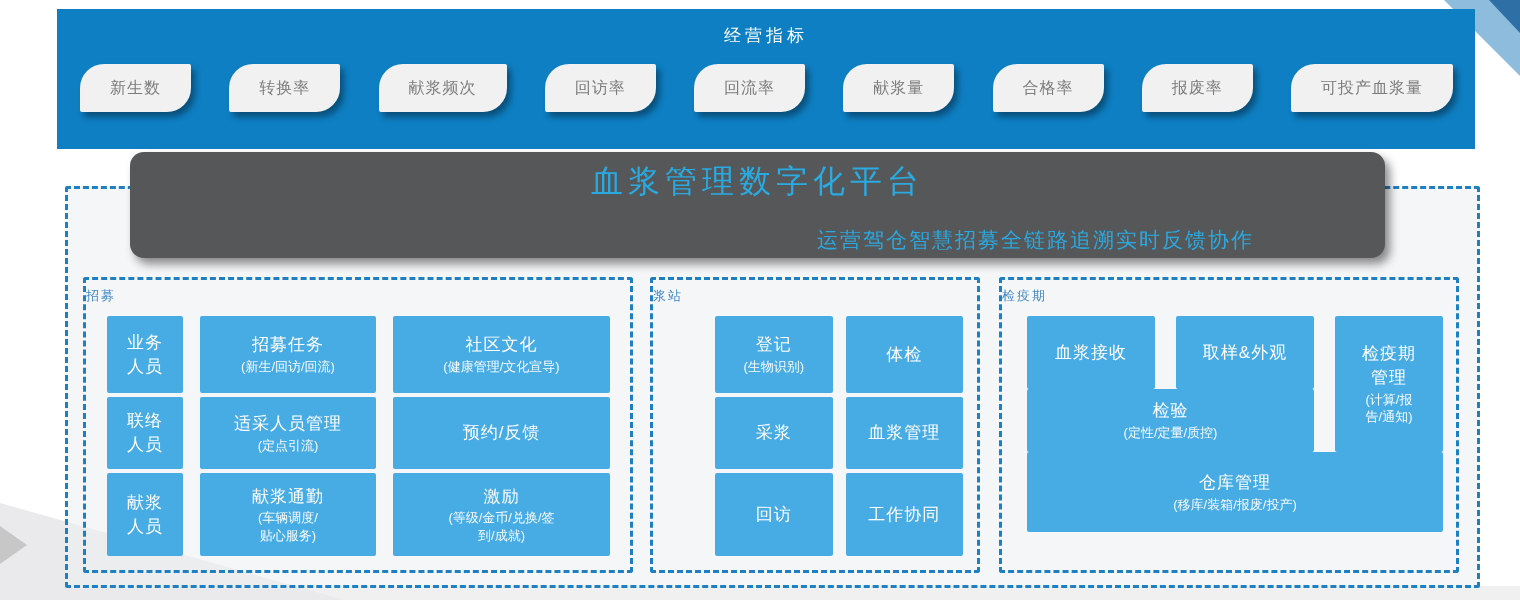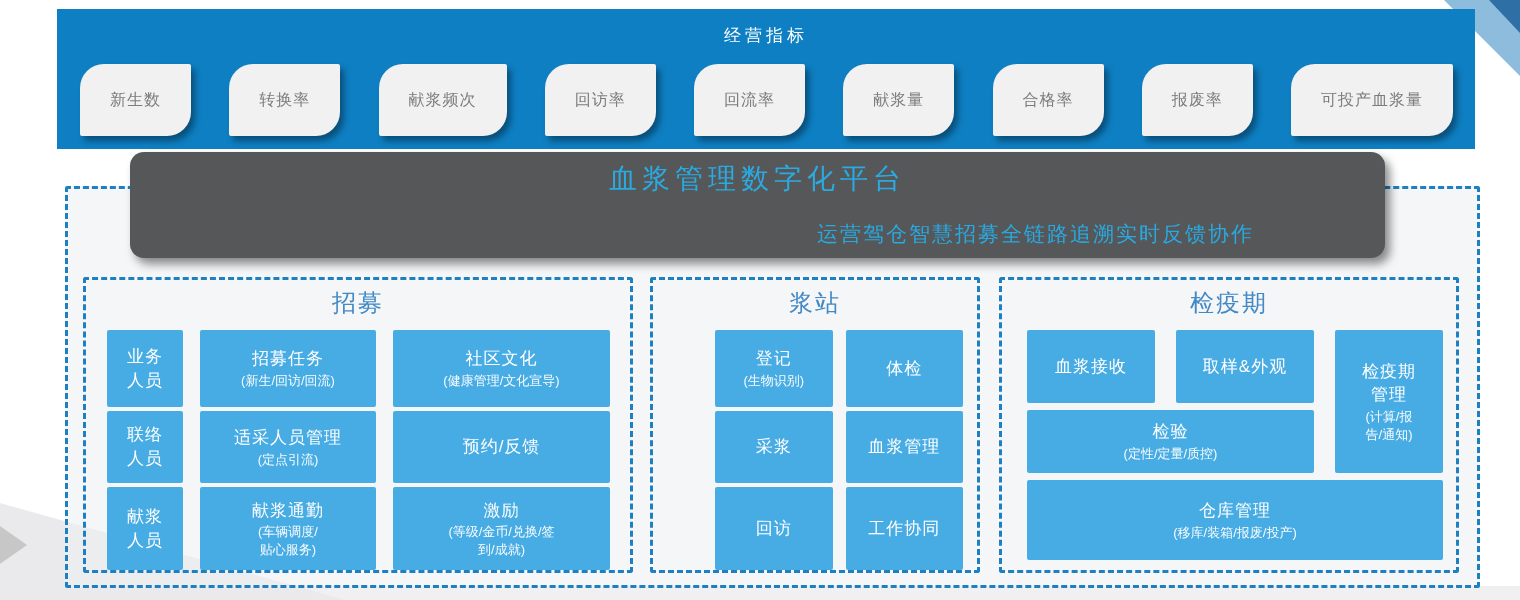--- a/index.html
+++ b/index.html
@@ -26,34 +26,34 @@
   }
   .banner-title{
     margin-top:15px;text-align:center;color:#ffffff;
     font-size:17px;letter-spacing:4px;
   }
   .badge-row{
     display:flex;justify-content:space-between;align-items:flex-start;
     margin-top:17px;padding:0 22px 0 23px;
   }
   .leaf-badge{
-    height:48px;line-height:48px;padding:12px 30px;background:#f1f1f1;
+    height:48px;line-height:48px;padding:0 30px;background:#f1f1f1;
     border-radius:24px 2px 24px 2px;color:#7c7c7c;font-size:16px;
     letter-spacing:1px;white-space:nowrap;
     box-shadow:4px 5px 6px rgba(0,0,0,0.38);
   }
   
   .platform-bar{
     position:absolute;left:130px;top:152px;width:1255px;height:106px;
     background:#565759;border-radius:14px;z-index:3;
     box-shadow:5px 6px 10px rgba(0,0,0,0.45);
   }
   .platform-title{
     margin-top:8px;text-align:center;color:#29abe2;
-    font-size:28px;font-weight:300;letter-spacing:5px;
+    font-size:32px;font-weight:300;letter-spacing:5px;
   }
   .feature-row{
     display:flex;justify-content:flex-end;
     padding:0 131px 0 111px;margin-top:22px;
     color:#29a9e0;font-size:21px;letter-spacing:2px;
   }
   
   .outer-frame{
     position:absolute;left:65px;top:186px;width:1415px;height:402px;
     box-sizing:border-box;border:3px dashed #1e80c2;border-radius:2px;
@@ -61,42 +61,42 @@
   }
   
   .section{
     position:absolute;top:277px;height:296px;box-sizing:border-box;
     border:3px dashed #1e80c2;border-radius:3px;z-index:2;
   }
   .section-recruitment{left:83px;width:550px;}
   .section-station{left:650px;width:330px;}
   .section-quarantine{left:999px;width:460px;}
   .section-title{
-    margin-top:7px;text-align:center;color:#4289c6;
-    font-size:24px;letter-spacing:2px;
+    margin-top:7px;color:#4289c6;
+    font-size:13px;letter-spacing:2px;
   }
   .grid{display:grid;}
   .grid-recruitment{
     margin:11px 20px 0 21px;
     grid-template-columns:76px 176px 1fr;
     grid-template-rows:77px 72px 83px;
     gap:4px 17px;
   }
   .grid-station{
     margin:11px 14px 0 16px;
     grid-template-columns:1fr 1fr;
     grid-template-rows:77px 72px 83px;
     gap:4px 13px;
     padding-left:46px;
   }
   .grid-quarantine{
     margin:11px 13px 0 25px;
     grid-template-columns:128px 138px 1fr;
     grid-template-rows:73px 63px 80px;
-    gap:7px 21px;
+    gap:0 21px;
   }
   .box{
     background:#48ace4;border-radius:2px;color:#ffffff;
     display:flex;flex-direction:column;align-items:center;justify-content:center;
     text-align:center;
   }
   .box .main{font-size:17px;line-height:1.4;letter-spacing:1px;white-space:pre-line;}
   .box .sub{font-size:13px;line-height:1.35;margin-top:1px;opacity:.96;white-space:pre-line;}
   .span-2col{grid-column:1 / 3;}
   .span-3col{grid-column:1 / 4;}

